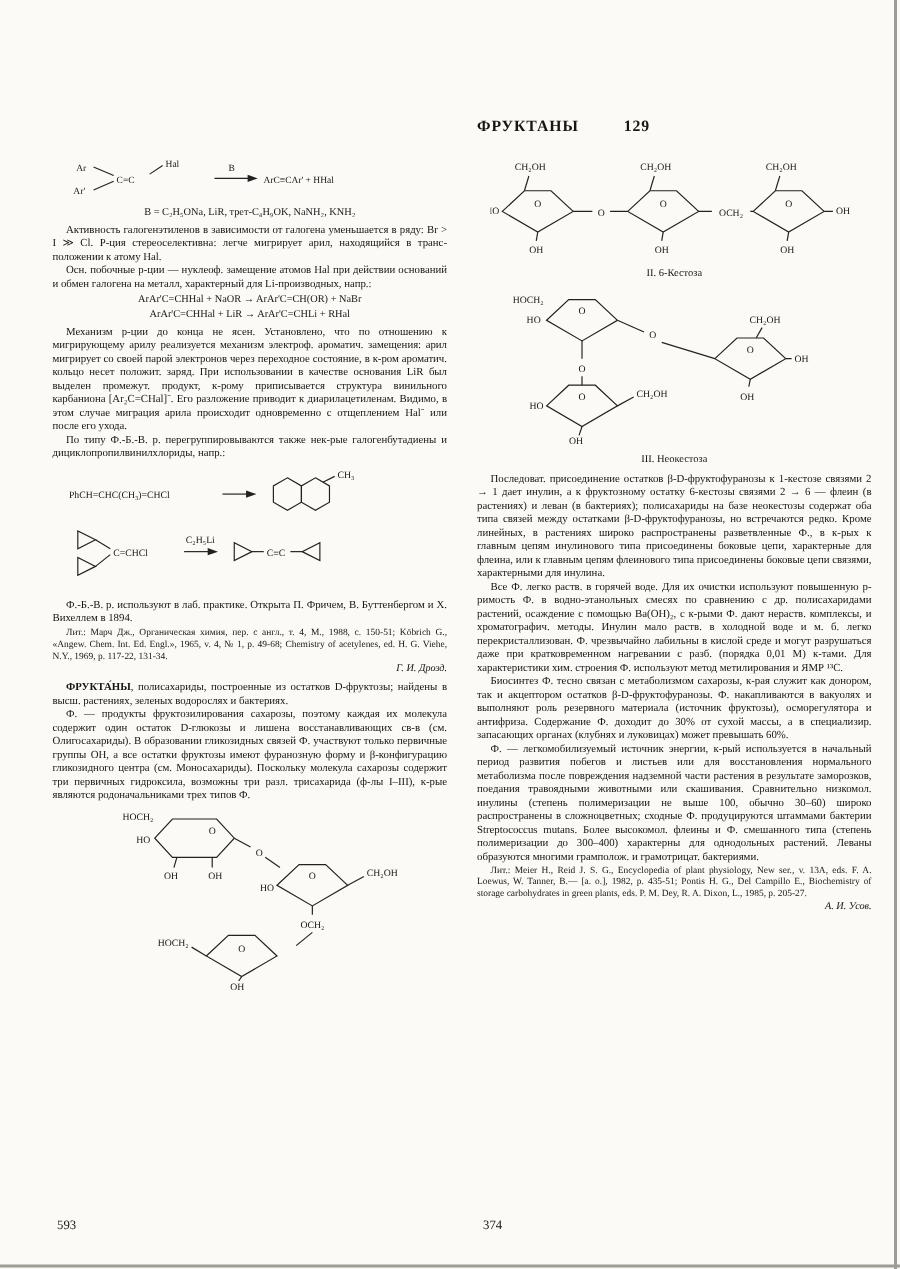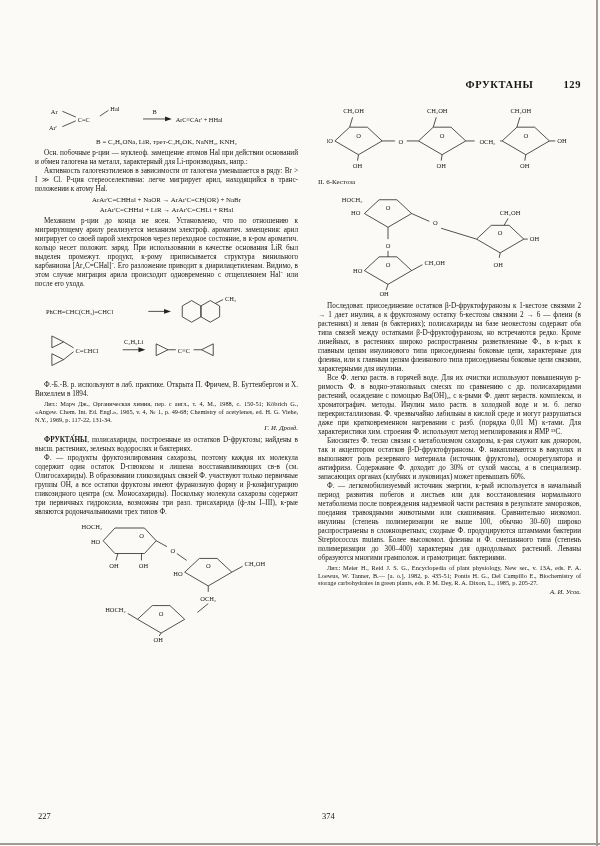--- a/index.html
+++ b/index.html
@@ -1,29 +1,29 @@
 <!DOCTYPE html>
 <html><head>
 <meta charset="utf-8">
 <style>
   * { margin:0; padding:0; box-sizing:border-box; }
   html,body { width:600px; height:846px; }
   body { background:#d8d5cf; font-family:"Liberation Serif", serif; }
   .page { position:relative; width:600px; height:846px; background:#fbfaf6; overflow:hidden; color:#161616; }
   .scan-right { position:absolute; top:0; right:2px; width:2px; height:100%; background:#a09c93; }
   .scan-bottom { position:absolute; left:0; bottom:1px; width:100%; height:2px; background:#a09c93; }
-  .running-head { position:absolute; top:79px; left:318px; width:263px; display:flex; justify-content:flex-end; gap:30px; font-weight:bold; font-size:10.5px; letter-spacing:0.6px; }
+  .running-head { position:absolute; top:79px; left:318px; width:263px; display:flex; justify-content:flex-start; gap:30px; font-weight:bold; font-size:10.5px; letter-spacing:0.6px; }
   .col { position:absolute; top:98px; width:263px; font-size:7.2px; line-height:1.25; text-align:justify; }
   .col-left { left:35px; }
   .col-right { left:318px; }
   p.body { text-indent:9px; }
   .eq { text-align:center; font-size:6.9px; margin:2px 0; }
   .lit { font-size:6.3px; text-align:justify; text-indent:9px; margin-top:1px; }
   .sig { text-align:right; font-style:italic; font-size:6.8px; margin:1px 0 3px; }
-  .caption { font-size:7px; margin:1px 0 4px; }
+  .caption { text-align:center; font-size:7px; margin:1px 0 4px; }
   svg.struct { display:block; margin:3px auto; }
   svg text { font-size:6.6px; fill:#161616; font-family:"Liberation Serif", serif; }
   .pageno { position:absolute; bottom:25px; font-size:8.5px; }
   .pageno-left { left:38px; }
   .pageno-right { left:322px;text-align:center; }
 </style>
 </head>
 <body>
 
 <div class="page">
@@ -45,27 +45,28 @@
       <polygon points="130,18 123,15.5 123,20.5" fill="#222"></polygon>
       <text x="4" y="13">Ar</text>
       <text x="2" y="29">Ar'</text>
       <text x="32" y="21">C=C</text>
       <text x="66" y="10">Hal</text>
       <text x="112" y="13" text-anchor="middle">B</text>
       <text x="134" y="21">ArC≡CAr' + HHal</text>
     </svg>
     <div class="eq">B = C₂H₅ONa, LiR, трет-C₄H₉OK, NaNH₂, KNH₂</div>
 
+    <p class="body">Активность галогенэтиленов в зависимости от галогена уменьшается в ряду: Br &gt; I ≫ Cl. Р-ция стереоселективна: легче мигрирует арил, находящийся в транс-положении к атому Hal.</p>
     <p class="body">Осн. побочные р-ции — нуклеоф. замещение атомов Hal при действии оснований и обмен галогена на металл, характерный для Li-производных, напр.:</p>
-    <p class="body">Активность галогенэтиленов в зависимости от галогена уменьшается в ряду: Br &gt; I ≫ Cl. Р-ция стереоселективна: легче мигрирует арил, находящийся в транс-положении к атому Hal.</p>
 
     <div class="eq">ArAr'C=CHHal + NaOR → ArAr'C=CH(OR) + NaBr</div>
     <div class="eq">ArAr'C=CHHal + LiR → ArAr'C=CHLi + RHal</div>
 
     <p class="body">Механизм р-ции до конца не ясен. Установлено, что по отношению к мигрирующему арилу реализуется механизм электроф. ароматич. замещения: арил мигрирует со своей парой электронов через переходное состояние, в к-ром ароматич. кольцо несет положит. заряд. При использовании в качестве основания LiR был выделен промежут. продукт, к-рому приписывается структура винильного карбаниона [Ar₂C=CHal]⁻. Его разложение приводит к диарилацетиленам. Видимо, в этом случае миграция арила происходит одновременно с отщеплением Hal⁻ или после его ухода.</p>
+    <p class="body">По типу Ф.-Б.-В. р. перегруппировываются также нек-рые галогенбутадиены и дициклопропилвинилхлориды, напр.:</p>
 
     <svg class="struct" width="246" height="86" viewBox="0 0 250 86">
       <g stroke="#222" stroke-width="0.8" fill="none">
         <line x1="106" y1="19" x2="125" y2="19"></line>
         <polygon points="150,8 159.5,13.5 159.5,24.5 150,30 140.5,24.5 140.5,13.5"></polygon>
         <polygon points="169,8 178.5,13.5 178.5,24.5 169,30 159.5,24.5 159.5,13.5"></polygon>
         <line x1="174" y1="11" x2="182" y2="7"></line>
         <polygon points="8,44 8,56 20,50"></polygon>
         <polygon points="8,62 8,74 20,68"></polygon>
         <line x1="20" y1="50" x2="30" y2="56"></line>
@@ -180,27 +181,28 @@
       <text x="62" y="76" text-anchor="middle">O</text>
       <text x="99" y="74">CH₂OH</text>
       <text x="36" y="82" text-anchor="end">HO</text>
       <text x="58" y="106" text-anchor="middle">OH</text>
       <text x="110" y="34" text-anchor="middle">O</text>
       <text x="176" y="44" text-anchor="middle">O</text>
       <text x="186" y="24" text-anchor="middle">CH₂OH</text>
       <text x="206" y="50">OH</text>
       <text x="174" y="76" text-anchor="middle">OH</text>
     </svg>
+    <div class="caption">III. Неокестоза</div>
 
     <p class="body">Последоват. присоединение остатков β-D-фруктофуранозы к 1-кестозе связями 2 → 1 дает инулин, а к фруктозному остатку 6-кестозы связями 2 → 6 — флеин (в растениях) и леван (в бактериях); полисахариды на базе неокестозы содержат оба типа связей между остатками β-D-фруктофуранозы, но встречаются редко. Кроме линейных, в растениях широко распространены разветвленные Ф., в к-рых к главным цепям инулинового типа присоединены боковые цепи, характерные для флеина, или к главным цепям флеинового типа присоединены боковые цепи связями, характерными для инулина.</p>
     <p class="body">Все Ф. легко раств. в горячей воде. Для их очистки используют повышенную р-римость Ф. в водно-этанольных смесях по сравнению с др. полисахаридами растений, осаждение с помощью Ba(OH)₂, с к-рыми Ф. дают нераств. комплексы, и хроматографич. методы. Инулин мало раств. в холодной воде и м. б. легко перекристаллизован. Ф. чрезвычайно лабильны в кислой среде и могут разрушаться даже при кратковременном нагревании с разб. (порядка 0,01 М) к-тами. Для характеристики хим. строения Ф. используют метод метилирования и ЯМР ¹³С.</p>
     <p class="body">Биосинтез Ф. тесно связан с метаболизмом сахарозы, к-рая служит как донором, так и акцептором остатков β-D-фруктофуранозы. Ф. накапливаются в вакуолях и выполняют роль резервного материала (источник фруктозы), осморегулятора и антифриза. Содержание Ф. доходит до 30% от сухой массы, а в специализир. запасающих органах (клубнях и луковицах) может превышать 60%.</p>
     <p class="body">Ф. — легкомобилизуемый источник энергии, к-рый используется в начальный период развития побегов и листьев или для восстановления нормального метаболизма после повреждения надземной части растения в результате заморозков, поедания травоядными животными или скашивания. Сравнительно низкомол. инулины (степень полимеризации не выше 100, обычно 30–60) широко распространены в сложноцветных; сходные Ф. продуцируются штаммами бактерии Streptococcus mutans. Более высокомол. флеины и Ф. смешанного типа (степень полимеризации до 300–400) характерны для однодольных растений. Леваны образуются многими грамполож. и грамотрицат. бактериями.</p>
     <p class="lit">Лит.: Meier H., Reid J. S. G., Encyclopedia of plant physiology, New ser., v. 13A, eds. F. A. Loewus, W. Tanner, B.— [a. o.], 1982, p. 435-51; Pontis H. G., Del Campillo E., Biochemistry of storage carbohydrates in green plants, eds. P. M. Dey, R. A. Dixon, L., 1985, p. 205-27.</p>
     <div class="sig">А. И. Усов.</div>
   </div>
 
-  <div class="pageno pageno-left">227</div>
+  <div class="pageno pageno-left">593</div>
   <div class="pageno pageno-right">374</div>
 
   <div class="scan-right"></div>
   <div class="scan-bottom"></div>
 </div>
 
 </body></html>

